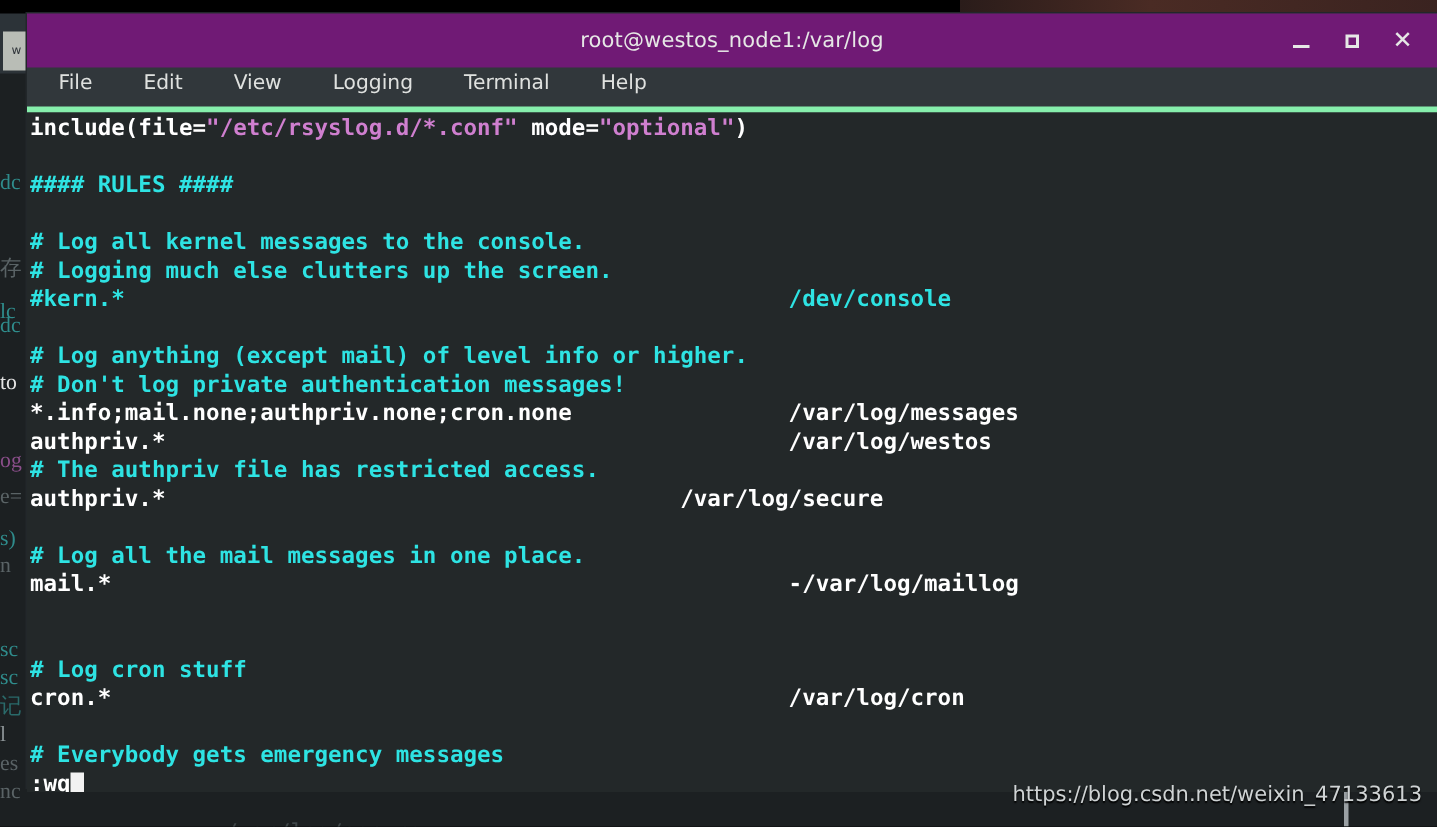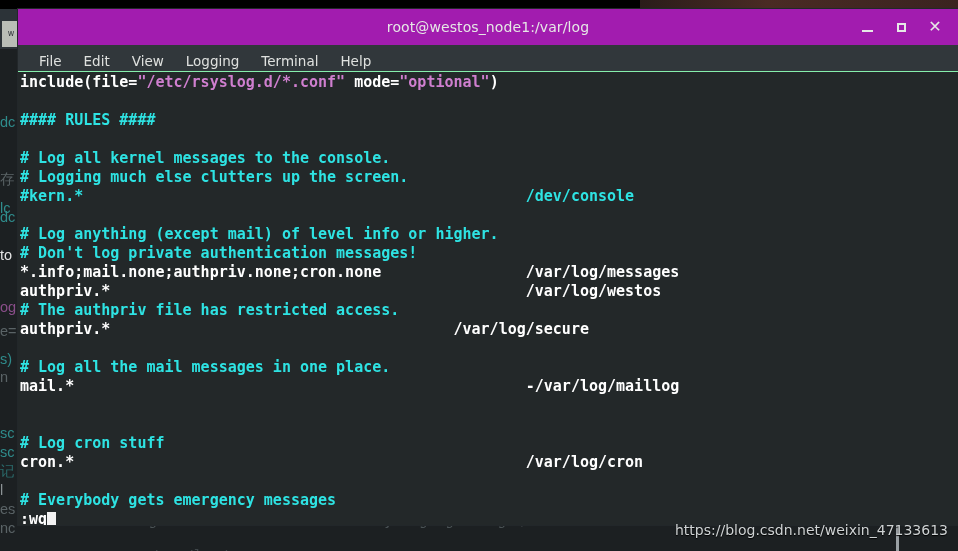--- a/index.html
+++ b/index.html
@@ -55,21 +55,21 @@
     font-size: 8px;
     line-height: 26px;
     text-align: center;
     overflow: hidden;
   }
   
   .bg-frag {
     position: absolute;
     left: 0;
     width: 20px;
-    font-family: Liberation Sans, sans-serif;
+    font-family: Liberation Serif, serif;
     font-size: 14.5px;
     line-height: 19px;
     white-space: pre;
     overflow: hidden;
   }
   .bg-foot {
     position: absolute;
     left: 0;
     bottom: 2px;
     width: 958px;
@@ -103,21 +103,21 @@
     position: absolute;
     left: 18px; top: 9px;
     width: 940px;
     height: 516px;
     background: #31373b;
     box-shadow: 0 0 0 1px #22272a;
   }
   #titlebar {
     position: relative;
     height: 36px;
-    background: #a21caf;
+    background: #701a75;
     display: flex;
     align-items: center;
     justify-content: center;
   }
   #title-text {
     color: #e6e8e6;
     font-size: 14px;
     font-family: "DejaVu Sans", sans-serif;
     letter-spacing: 0.1px;
   }
@@ -151,24 +151,24 @@
   .ico-close {
     font-size: 16px;
     line-height: 16px;
     font-family: "DejaVu Sans", sans-serif;
     color: #e6e8e6;
   }
   #menubar {
     height: 26px;
     background: #31373b;
     display: flex;
-    align-items: flex-end;
+    align-items: flex-start;
     padding-left: 12px;
-    gap: 4px;
-    border-bottom: 1px solid #86efac;
+    gap: 16px;
+    border-bottom: 4px solid #86efac;
   }
   .menu-item {
     color: #dfe1df;
     font-size: 13.5px;
     padding: 2px 9px;
     font-family: "DejaVu Sans", sans-serif;
     white-space: nowrap;
   }
 
   

